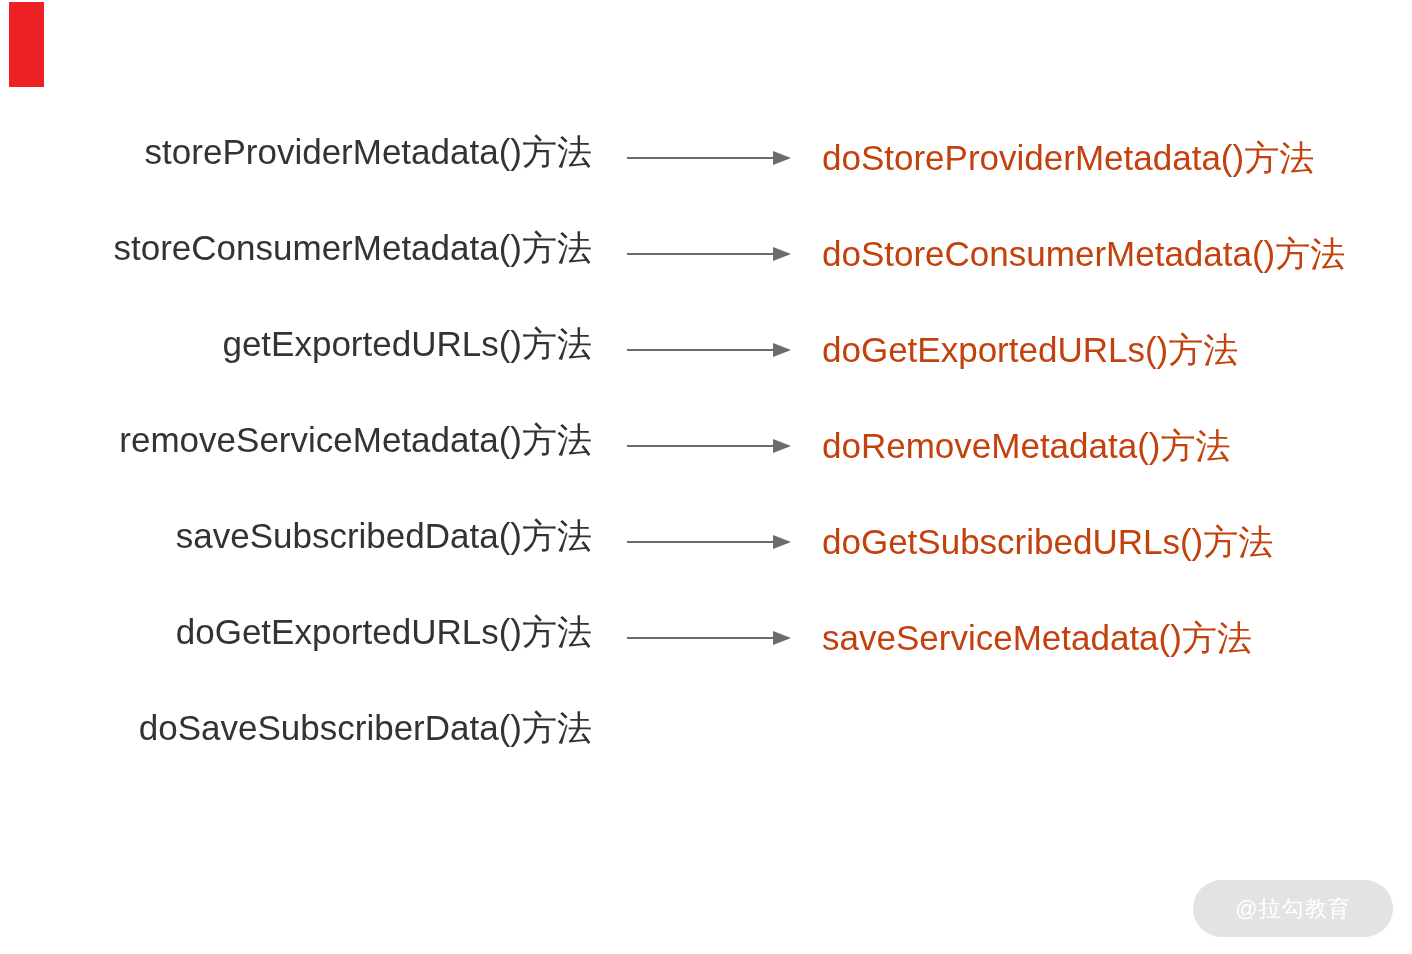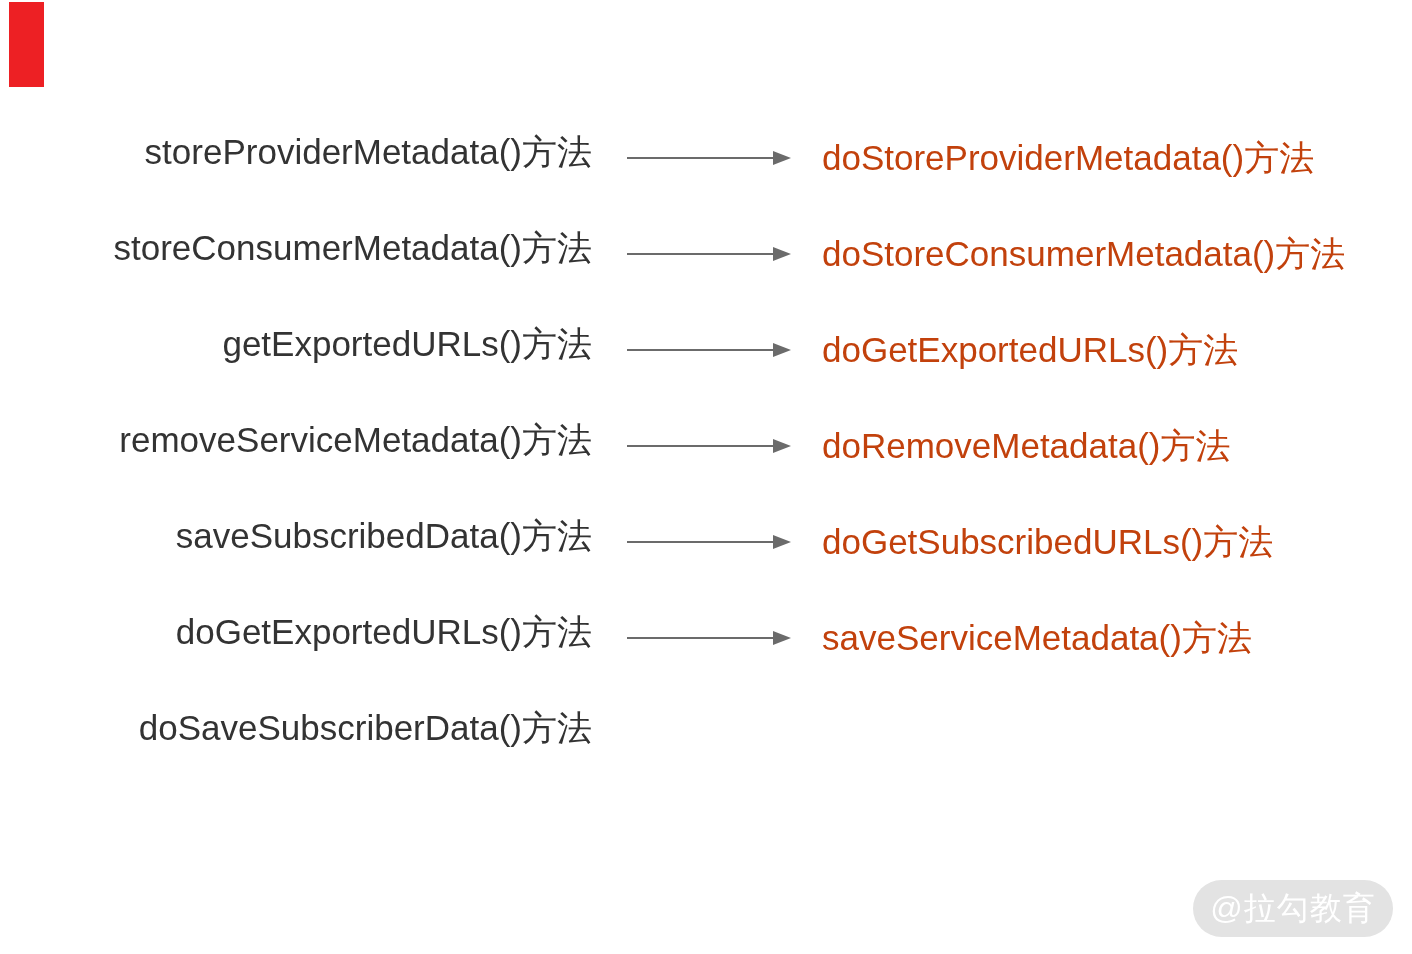--- a/index.html
+++ b/index.html
@@ -77,21 +77,21 @@
 
   .watermark {
     position: absolute;
     right: 19px;
     bottom: 17px;
     width: 200px;
     height: 57px;
     border-radius: 29px;
     background: #e3e3e3;
     color: #ffffff;
-    font-size: 32px;
+    font-size: 22px;
     display: flex;
     align-items: center;
     justify-content: center;
     letter-spacing: 1px;
   }
 </style>
 </head>
 <body>
 
 <div class="red-marker"></div>

